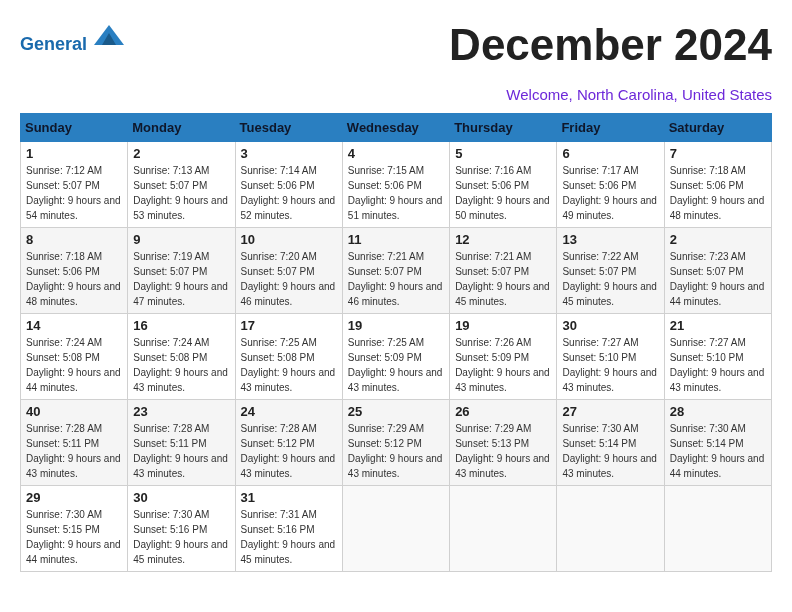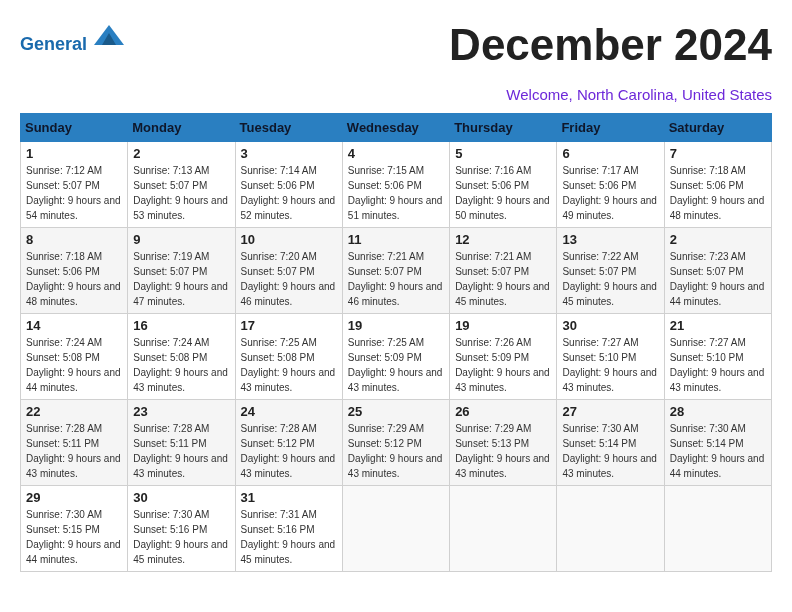--- a/index.html
+++ b/index.html
@@ -207,21 +207,21 @@
           <span class="day-num">30</span>
           <div class="day-info">Sunrise: 7:27 AM<br>Sunset: 5:10 PM<br>Daylight: 9 hours and 43 minutes.</div>
         </td>
         <td>
           <span class="day-num">21</span>
           <div class="day-info">Sunrise: 7:27 AM<br>Sunset: 5:10 PM<br>Daylight: 9 hours and 43 minutes.</div>
         </td>
       </tr>
       <tr>
         <td>
-          <span class="day-num">22</span>
+          <span class="day-num">40</span>
           <div class="day-info">Sunrise: 7:28 AM<br>Sunset: 5:11 PM<br>Daylight: 9 hours and 43 minutes.</div>
         </td>
         <td>
           <span class="day-num">23</span>
           <div class="day-info">Sunrise: 7:28 AM<br>Sunset: 5:11 PM<br>Daylight: 9 hours and 43 minutes.</div>
         </td>
         <td>
           <span class="day-num">24</span>
           <div class="day-info">Sunrise: 7:28 AM<br>Sunset: 5:12 PM<br>Daylight: 9 hours and 43 minutes.</div>
         </td>

